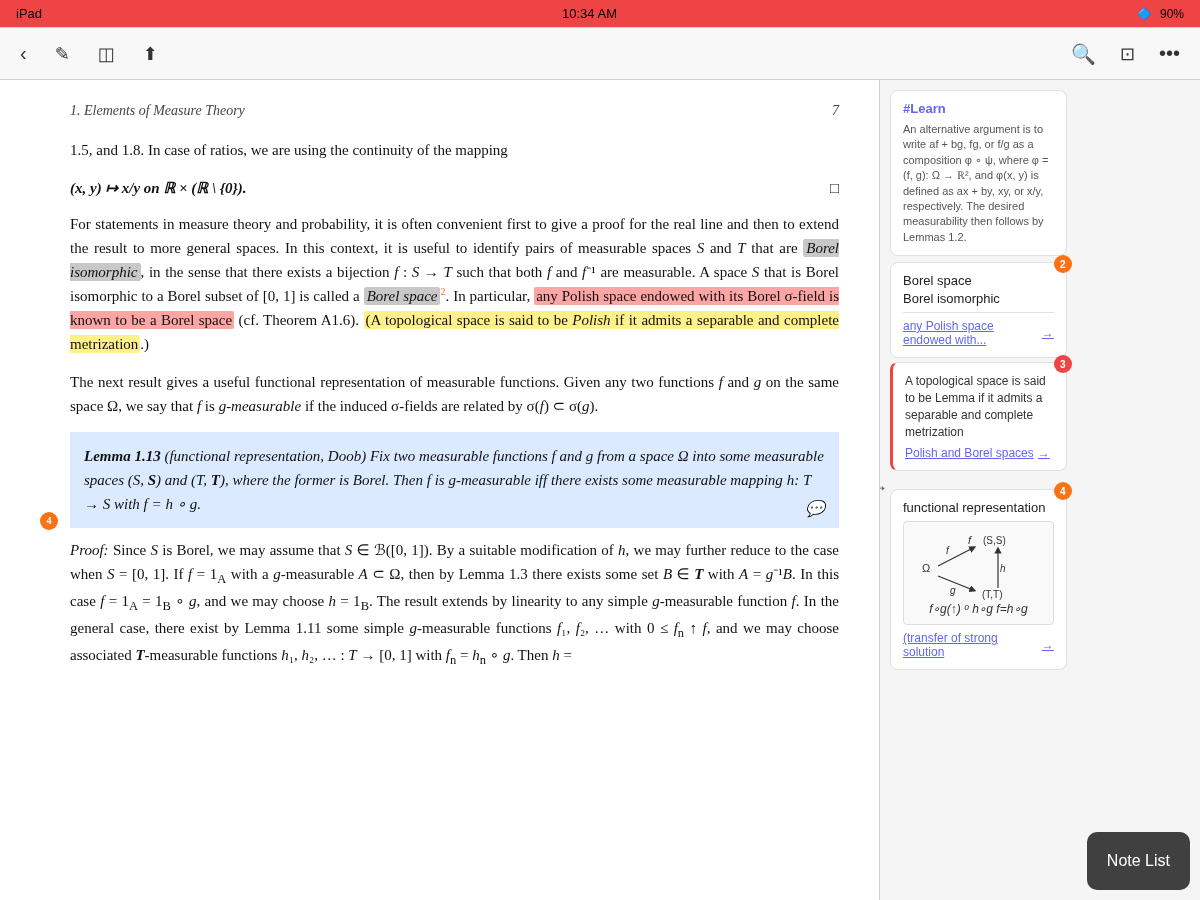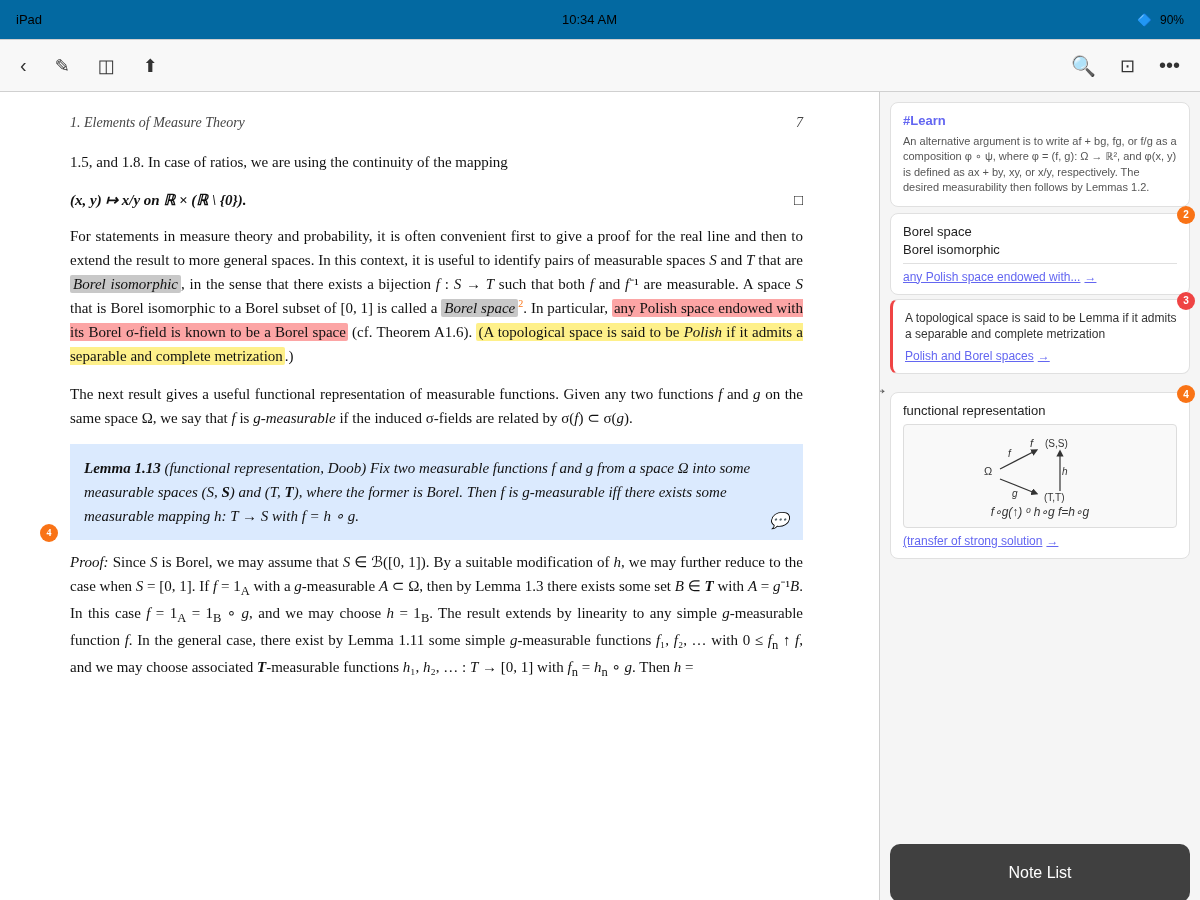--- a/index.html
+++ b/index.html
@@ -6,22 +6,22 @@
     body {
       font-family: -apple-system, BlinkMacSystemFont, 'Helvetica Neue', sans-serif;
       background: #f0f0f0;
       width: 1200px;
       height: 900px;
       overflow: hidden;
     }
 
     
     .status-bar {
-      background: #0369a1;
-      height: 40px;
+      background: #ef4444;
+      height: 28px;
       display: flex;
       align-items: center;
       justify-content: space-between;
       padding: 0 16px;
       font-size: 13px;
       font-weight: 500;
       border-bottom: 1px solid #d0d0d0;
     }
     .status-left { display: flex; align-items: center; gap: 6px; }
     .status-center { font-size: 13px; font-weight: 500; }
@@ -52,32 +52,32 @@
     
     .main-layout {
       display: flex;
       height: calc(900px - 28px - 52px);
     }
 
     
     .content-pane {
       flex: 1;
       background: white;
-      padding: 20px 76px 20px 70px;
+      padding: 20px 40px 20px 70px;
       overflow: hidden;
       position: relative;
       border-right: 1px solid #d0d0d0;
     }
 
     
     .sidebar {
       width: 320px;
       background: #f5f5f5;
       display: flex;
-      flex-direction: column;
+      flex-direction: row;
       overflow: hidden;
     }
 
     
     .content-text {
       font-family: 'Georgia', 'Times New Roman', serif;
       font-size: 15px;
       line-height: 1.6;
       color: #111;
     }

